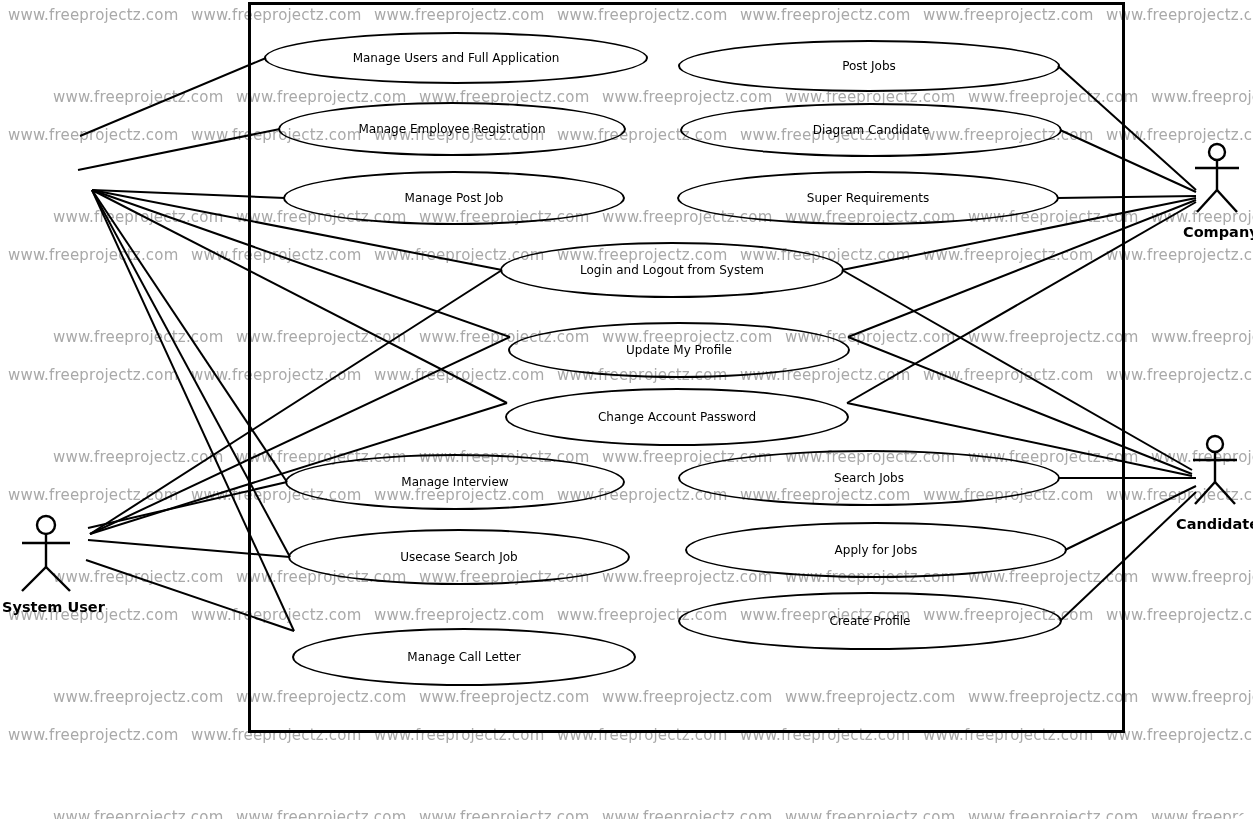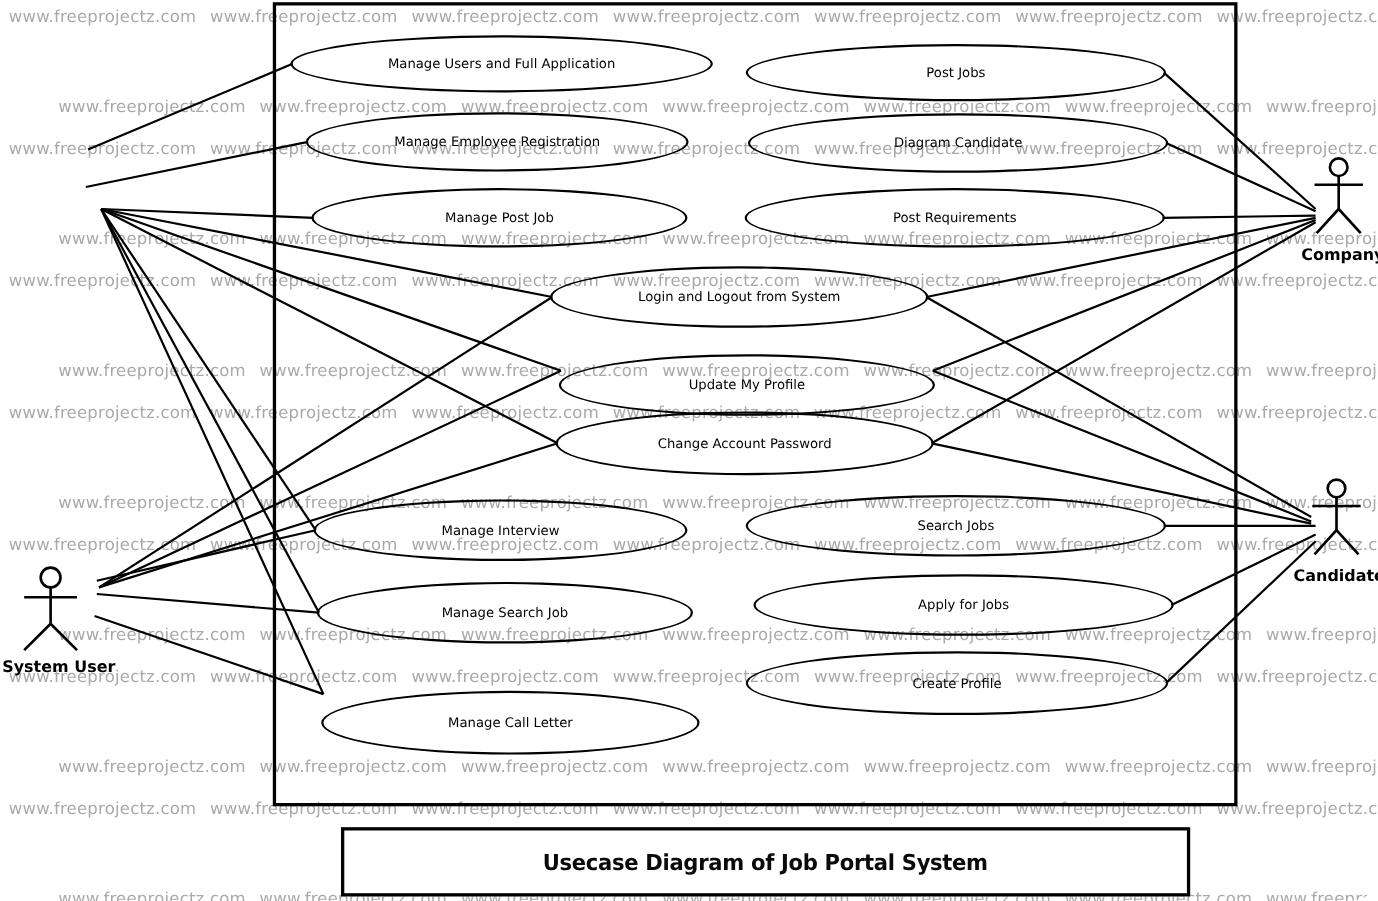--- a/index.html
+++ b/index.html
@@ -182,42 +182,42 @@
   <div class="usecase" style="left:283px;top:171px;width:342px;height:54px;">
     <span>Manage Post Job</span>
   </div>
 
   <div class="usecase" style="left:500px;top:242px;width:344px;height:56px;">
     <span>Login and Logout from System</span>
   </div>
   <div class="usecase" style="left:508px;top:322px;width:342px;height:56px;">
     <span>Update My Profile</span>
   </div>
-  <div class="usecase" style="left:505px;top:374px;width:344px;height:58px;justify-content:center;">
+  <div class="usecase" style="left:505px;top:388px;width:344px;height:58px;justify-content:center;">
     <span>Change Account Password</span>
   </div>
 
   <div class="usecase" style="left:285px;top:454px;width:340px;height:56px;">
     <span>Manage Interview</span>
   </div>
   <div class="usecase" style="left:288px;top:529px;width:342px;height:56px;">
-    <span>Manage Search Job</span>
+    <span>Usecase Search Job</span>
   </div>
   <div class="usecase" style="left:292px;top:628px;width:344px;height:58px;">
     <span>Manage Call Letter</span>
   </div>
 
   <div class="usecase" style="left:678px;top:40px;width:382px;height:52px;">
     <span>Post Jobs</span>
   </div>
   <div class="usecase" style="left:680px;top:103px;width:382px;height:54px;">
     <span>Diagram Candidate</span>
   </div>
   <div class="usecase" style="left:677px;top:171px;width:382px;height:54px;">
-    <span>Post Requirements</span>
+    <span>Super Requirements</span>
   </div>
   <div class="usecase" style="left:678px;top:450px;width:382px;height:56px;">
     <span>Search Jobs</span>
   </div>
   <div class="usecase" style="left:685px;top:522px;width:382px;height:56px;">
     <span>Apply for Jobs</span>
   </div>
   <div class="usecase" style="left:678px;top:592px;width:384px;height:58px;">
     <span>Create Profile</span>
   </div>
@@ -249,17 +249,14 @@
     <svg width="50" height="76" viewBox="0 0 50 76">
       <circle cx="25" cy="10" r="8"></circle>
       <line class="st" x1="25" y1="18" x2="25" y2="48"></line>
       <line class="st" x1="3" y1="26" x2="47" y2="26"></line>
       <line class="st" x1="25" y1="48" x2="5" y2="70"></line>
       <line class="st" x1="25" y1="48" x2="45" y2="70"></line>
     </svg>
     <div class="actor-label" style="left:-14px;top:82px;">Candidate</div>
   </div>
 
-  <div class="title-box">
-    <span>Usecase Diagram of Job Portal System</span>
-  </div>
 
 </div>
 
 </body></html>

